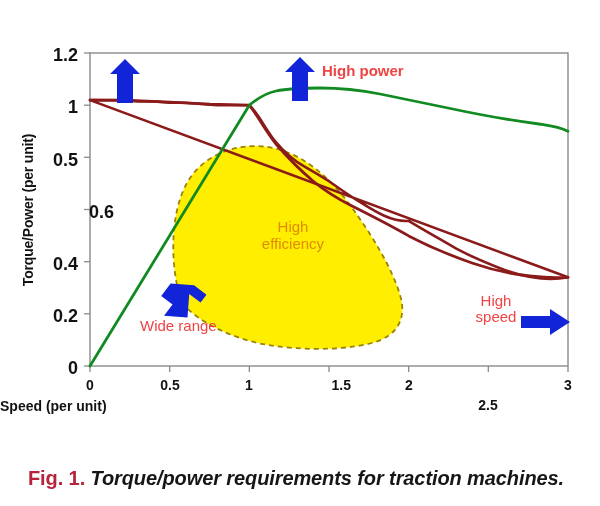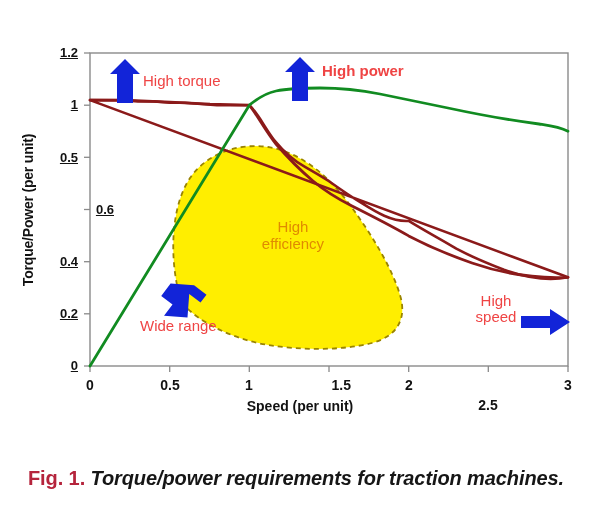--- a/index.html
+++ b/index.html
@@ -14,26 +14,26 @@
     position:absolute;left:14px;top:53px;width:28px;height:313px;
   }
   .ylabel{
     position:absolute;left:50%;top:50%;
     transform:translate(-50%,-50%) rotate(-90deg);
     white-space:nowrap;
     font-size:14px;font-weight:bold;color:#121212;
     letter-spacing:-0.2px;
   }
   .xlabel{
-    position:absolute;left:0;top:398px;width:600px;text-align:center;
+    position:absolute;left:0;top:398px;width:600px;
     font-size:14px;font-weight:bold;color:#121212;
   }
   .tick-y{
     position:absolute;text-align:right;width:48px;
-    font-size:13px;font-weight:bold;color:#121212;text-decoration:underline;
+    font-size:18px;font-weight:bold;color:#121212;
   }
   .tick-x{
     position:absolute;text-align:center;width:44px;
     font-size:14px;font-weight:bold;color:#121212;
   }
   .annot{
     position:absolute;font-size:15px;color:#ef4444;
     white-space:nowrap;line-height:1.06;
   }
   .annot.center{text-align:center;}
@@ -148,21 +148,20 @@
   <div class="tick-x" style="left:68px;top:377px;">0</div>
   <div class="tick-x" style="left:148px;top:377px;">0.5</div>
   <div class="tick-x" style="left:227px;top:377px;">1</div>
   <div class="tick-x" style="left:307px;top:377px;text-align:right;">1.5</div>
   <div class="tick-x" style="left:387px;top:377px;">2</div>
   <div class="tick-x" style="left:466px;top:389px;margin-top:8px;">2.5</div>
   <div class="tick-x" style="left:546px;top:377px;">3</div>
 
   <div class="xlabel">Speed (per unit)</div>
 
-  <div class="annot" style="left:143px;top:73px;">High torque</div>
 
   <div class="annot" style="left:322px;top:63px;font-weight:bold;">High power</div>
 
   <div class="annot" style="left:140px;top:318px;">Wide range</div>
 
   <div class="annot center" style="left:470px;top:293px;width:52px;">
     <span>High</span><br>
     <span>speed</span>
   </div>
 

